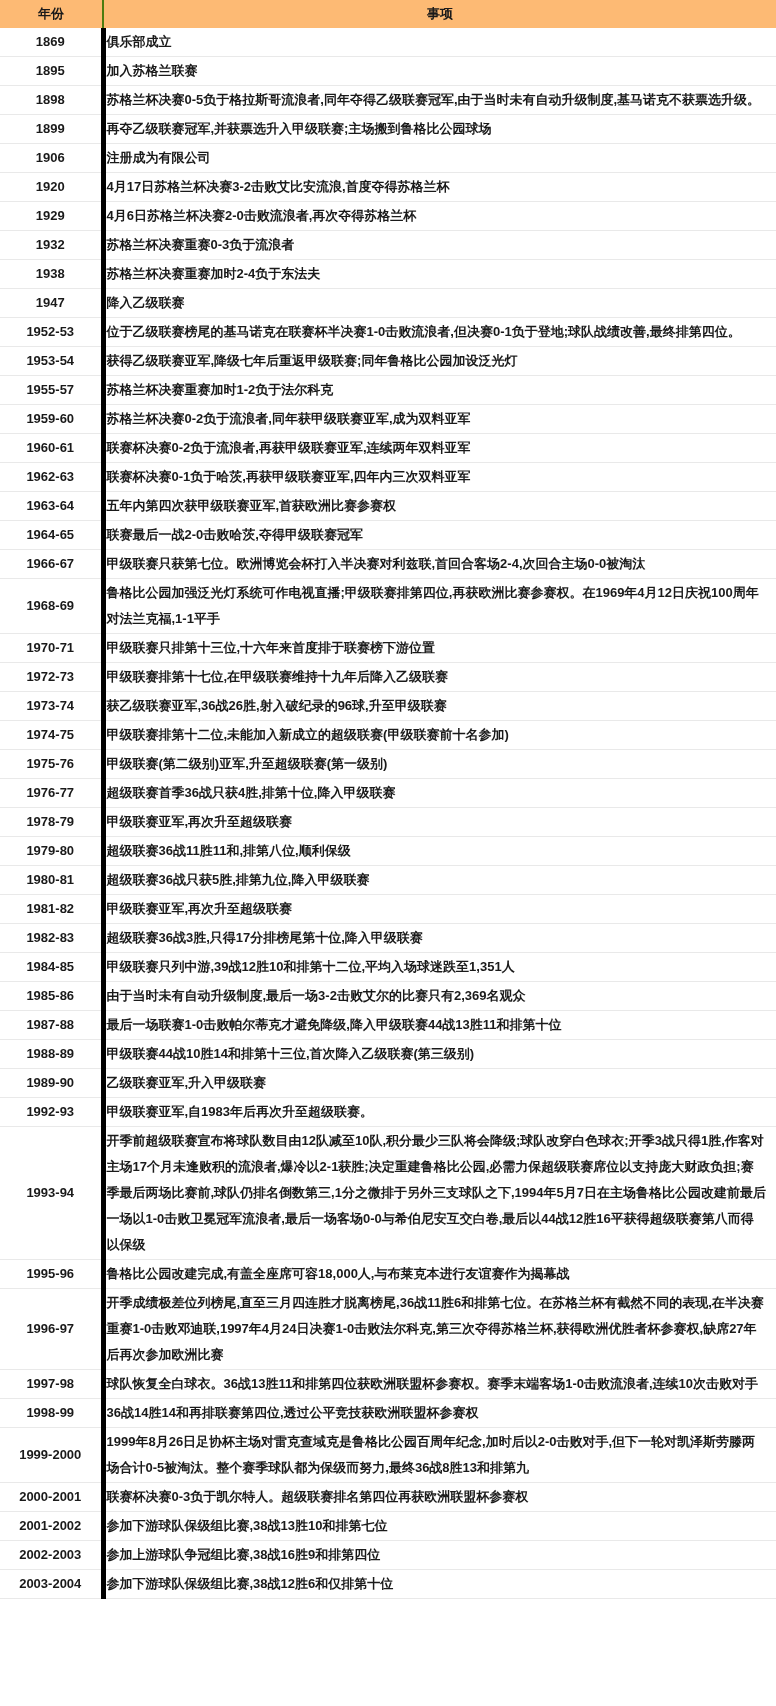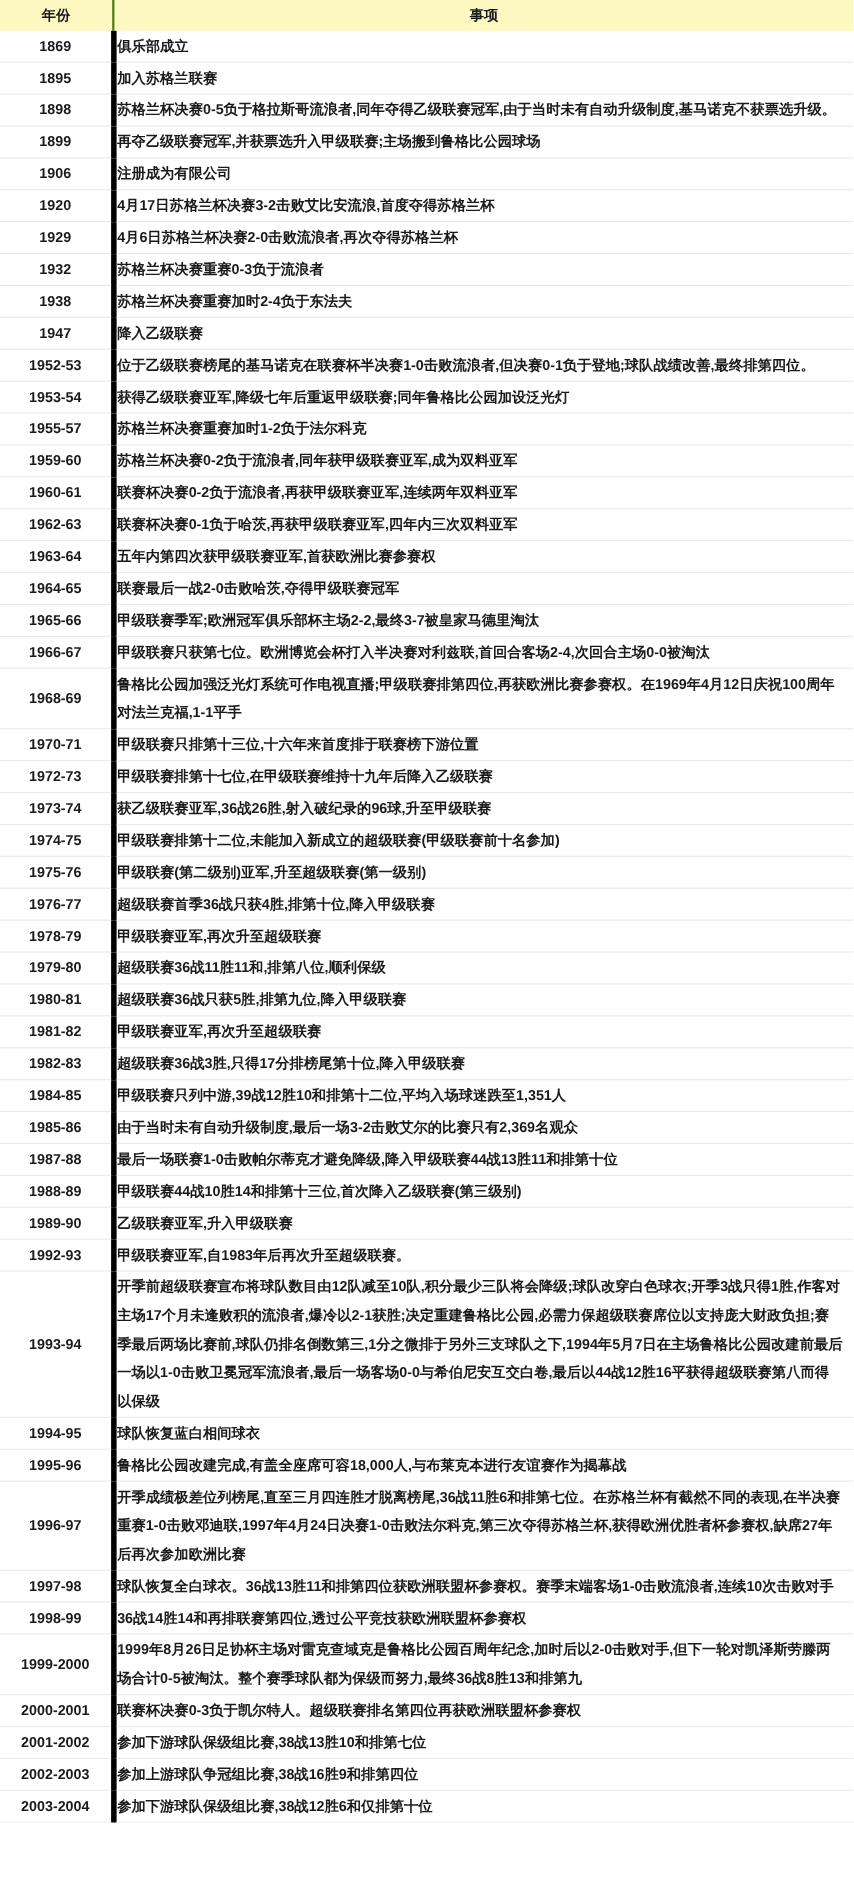--- a/index.html
+++ b/index.html
@@ -17,21 +17,21 @@
     border-collapse: collapse;
     table-layout: fixed;
     font-size: 13px;
     font-weight: bold;
   }
   table.history th, table.history td {
     vertical-align: middle;
     word-break: break-all;
   }
   thead th {
-    background: #fef9c3;
+    background: #fdba74;
     height: 28px;
     padding: 0;
     text-align: center;
     font-size: 13px;
     font-weight: bold;
     color: #1a1a1a;
   }
   thead th.event-head {
     border-left: 2px solid #4d7c0f;
   }
@@ -135,24 +135,20 @@
       </tr>
       <tr>
         <td class="year-cell">1963-64</td>
         <td class="event-cell">五年内第四次获甲级联赛亚军,首获欧洲比赛参赛权</td>
       </tr>
       <tr>
         <td class="year-cell">1964-65</td>
         <td class="event-cell">联赛最后一战2-0击败哈茨,夺得甲级联赛冠军</td>
       </tr>
       <tr>
-        <td class="year-cell">1965-66</td>
-        <td class="event-cell">甲级联赛季军;欧洲冠军俱乐部杯主场2-2,最终3-7被皇家马德里淘汰</td>
-      </tr>
-      <tr>
         <td class="year-cell">1966-67</td>
         <td class="event-cell">甲级联赛只获第七位。欧洲博览会杯打入半决赛对利兹联,首回合客场2-4,次回合主场0-0被淘汰</td>
       </tr>
       <tr>
         <td class="year-cell">1968-69</td>
         <td class="event-cell">鲁格比公园加强泛光灯系统可作电视直播;甲级联赛排第四位,再获欧洲比赛参赛权。在1969年4月12日庆祝100周年对法兰克福,1-1平手</td>
       </tr>
       <tr>
         <td class="year-cell">1970-71</td>
         <td class="event-cell">甲级联赛只排第十三位,十六年来首度排于联赛榜下游位置</td>
@@ -217,24 +213,20 @@
         <td class="year-cell">1989-90</td>
         <td class="event-cell">乙级联赛亚军,升入甲级联赛</td>
       </tr>
       <tr>
         <td class="year-cell">1992-93</td>
         <td class="event-cell">甲级联赛亚军,自1983年后再次升至超级联赛。</td>
       </tr>
       <tr>
         <td class="year-cell">1993-94</td>
         <td class="event-cell">开季前超级联赛宣布将球队数目由12队减至10队,积分最少三队将会降级;球队改穿白色球衣;开季3战只得1胜,作客对主场17个月未逢败积的流浪者,爆冷以2-1获胜;决定重建鲁格比公园,必需力保超级联赛席位以支持庞大财政负担;赛季最后两场比赛前,球队仍排名倒数第三,1分之微排于另外三支球队之下,1994年5月7日在主场鲁格比公园改建前最后一场以1-0击败卫冕冠军流浪者,最后一场客场0-0与希伯尼安互交白卷,最后以44战12胜16平获得超级联赛第八而得以保级</td>
-      </tr>
-      <tr>
-        <td class="year-cell">1994-95</td>
-        <td class="event-cell">球队恢复蓝白相间球衣</td>
       </tr>
       <tr>
         <td class="year-cell">1995-96</td>
         <td class="event-cell">鲁格比公园改建完成,有盖全座席可容18,000人,与布莱克本进行友谊赛作为揭幕战</td>
       </tr>
       <tr>
         <td class="year-cell">1996-97</td>
         <td class="event-cell">开季成绩极差位列榜尾,直至三月四连胜才脱离榜尾,36战11胜6和排第七位。在苏格兰杯有截然不同的表现,在半决赛重赛1-0击败邓迪联,1997年4月24日决赛1-0击败法尔科克,第三次夺得苏格兰杯,获得欧洲优胜者杯参赛权,缺席27年后再次参加欧洲比赛</td>
       </tr>
       <tr>

